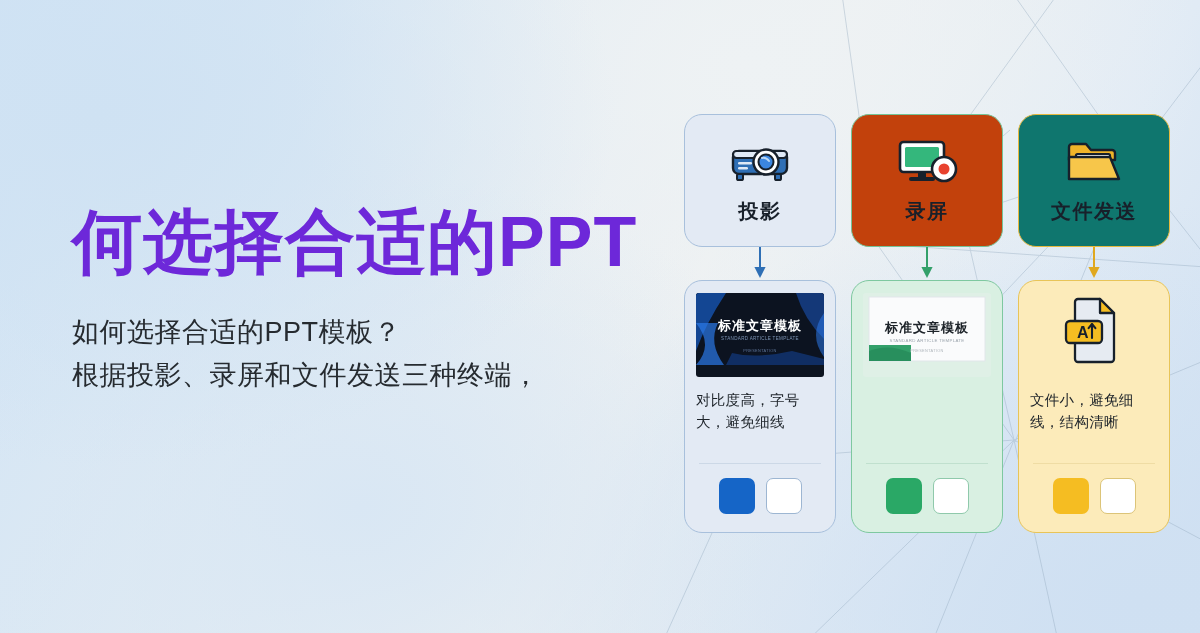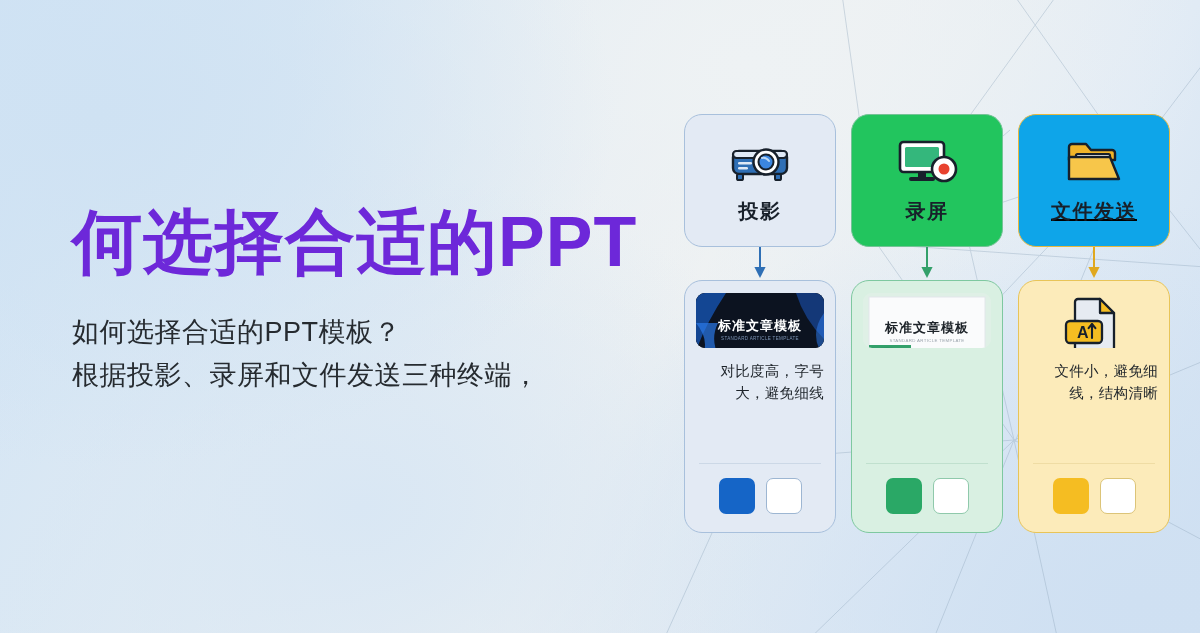--- a/index.html
+++ b/index.html
@@ -101,31 +101,31 @@
     height: 253px;
     border-radius: 18px;
     border: 1.5px solid;
     padding: 12px 11px 0;
     display: flex;
     flex-direction: column;
     align-items: center;
   }
   .thumb {
     width: 128px;
-    height: 55px;
-    border-radius: 9px;
+    height: 84px;
+    border-radius: 3px;
     overflow: hidden;
     position: relative;
     flex-shrink: 0;
   }
   .desc {
     margin-top: 12px;
     font-size: 14.5px;
     line-height: 1.52;
-    text-align: right;
+    text-align: left;
     color: #1d2329;
     letter-spacing: .3px;
   }
   .divider {
     width: 122px;
     height: 1px;
     margin-top: auto;
     opacity: .5;
   }
   .swatch-row {
@@ -246,21 +246,21 @@
 
       <div class="swatch-row">
         <div class="swatch filled" style="background:#1565c7;"></div>
         <div class="swatch outline" style="border:1.5px solid #9db6d2;"></div>
       </div>
     </div>
   </div>
 
   <div class="column">
 
-    <div class="top-card" style="background:#22c55e;border-color:#74c396;">
+    <div class="top-card" style="background:#c2410c;border-color:#74c396;">
       <div class="icon-wrap">
         <svg width="62" height="48" viewBox="0 0 62 48">
           <rect x="4" y="4" width="44" height="30" rx="3.5" fill="#ffffff" stroke="#17202b" stroke-width="2.6"></rect>
           <rect x="9" y="9" width="34" height="20" rx="1.5" fill="#34b77c"></rect>
           <rect x="22" y="34" width="8" height="6" fill="#17202b"></rect>
           <rect x="13" y="39" width="26" height="4" rx="2" fill="#17202b"></rect>
           <circle cx="48" cy="31" r="12" fill="#ffffff" stroke="#17202b" stroke-width="2.6"></circle>
           <circle cx="48" cy="31" r="5.5" fill="#e8422f"></circle>
         </svg>
       </div>
@@ -292,21 +292,21 @@
 
       <div class="swatch-row">
         <div class="swatch filled" style="background:#2aa866;"></div>
         <div class="swatch outline" style="border:1.5px solid #8fc9ab;"></div>
       </div>
     </div>
   </div>
 
   <div class="column">
 
-    <div class="top-card" style="background:#0ea5e9;border-color:#e6b93e;text-decoration:underline;">
+    <div class="top-card" style="background:#0f766e;border-color:#e6b93e;">
       <div class="icon-wrap">
         <svg width="62" height="50" viewBox="0 0 62 50">
           <path d="M6 10 a3 3 0 0 1 3-3 h14 l5 6 h21 a3 3 0 0 1 3 3 v7 h-46 z" fill="#f0b429" stroke="#17202b" stroke-width="2.4" stroke-linejoin="round"></path>
           <rect x="13" y="17" width="34" height="14" rx="1.5" fill="#ffffff" stroke="#17202b" stroke-width="2.2"></rect>
           <path d="M6 20 h41 l9 22 h-50 z" fill="#f7c64a" stroke="#17202b" stroke-width="2.4" stroke-linejoin="round"></path>
         </svg>
       </div>
       <div class="top-label">文件发送</div>
     </div>
 

